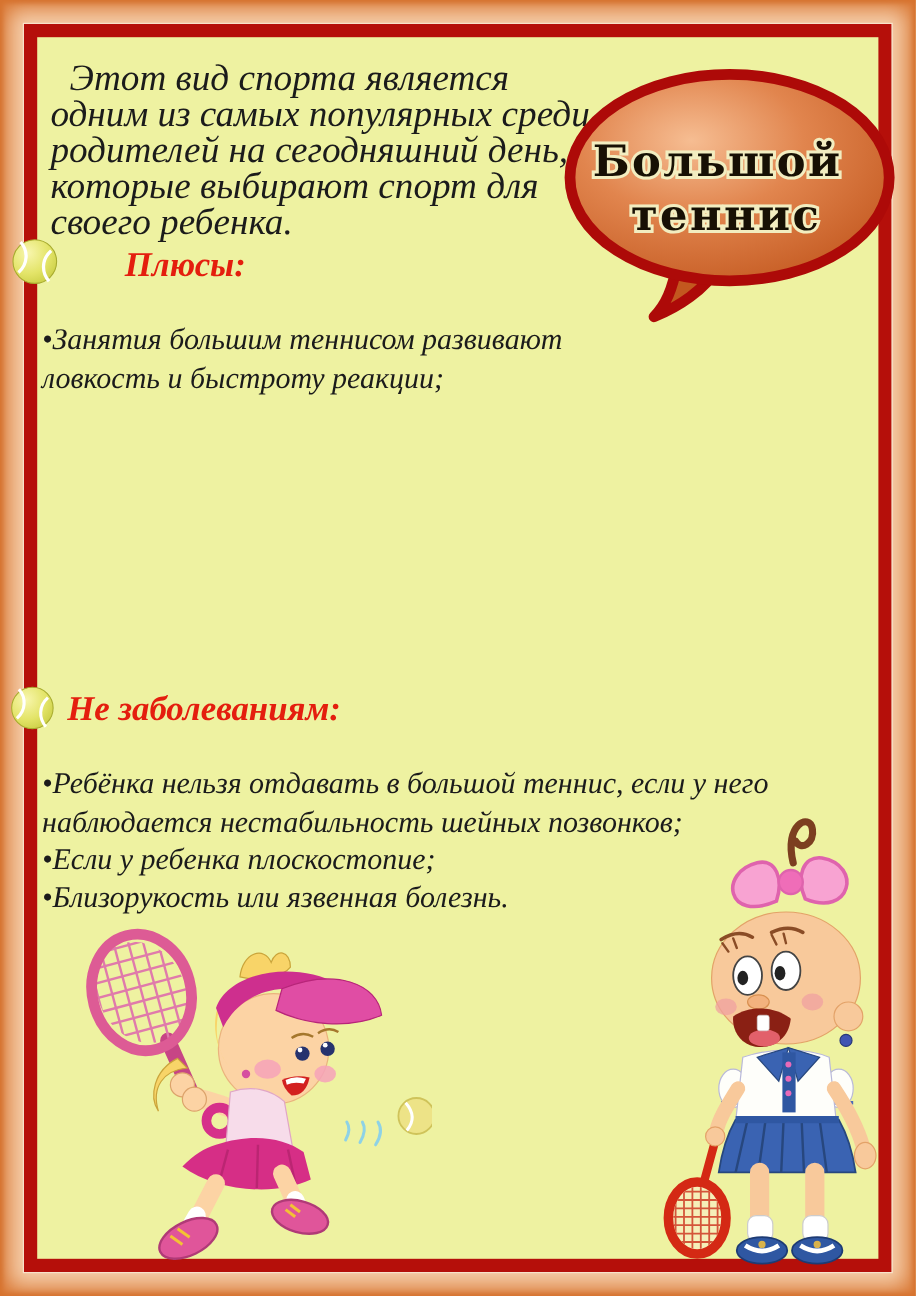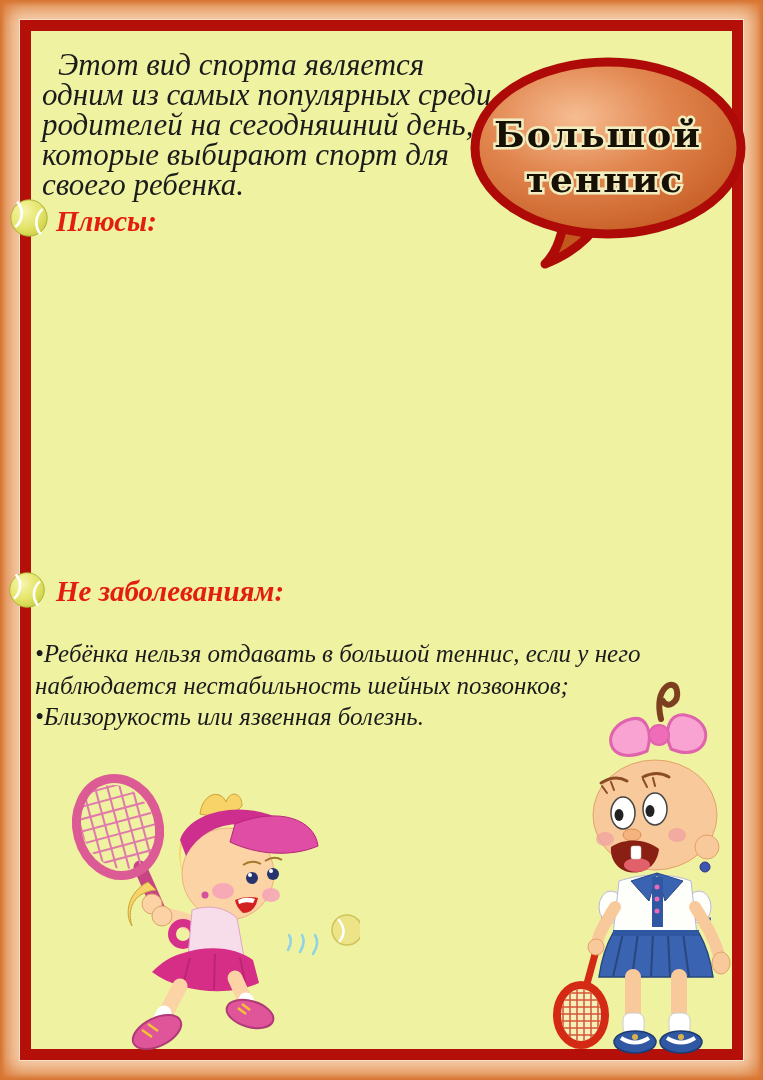--- a/index.html
+++ b/index.html
@@ -25,21 +25,21 @@
   .intro{
     position:absolute;left:42px;top:50px;width:462px;
     font-style:italic;font-size:31px;line-height:30px;color:#1b1b1b;
     text-indent:16px;margin:0;
   }
   .section-heading{
     position:absolute;left:56px;margin:0;
     font-style:italic;font-weight:bold;font-size:29px;line-height:34px;
     color:#e41e0e;
   }
-  .h-pros{top:204px;}
+  .h-pros{top:204px;margin-left:48px;}
   .h-cons{top:574px;}
   ul.bullet-list{
     position:absolute;left:35px;margin:0;padding:0;list-style:none;
     width:662px;font-style:italic;font-size:25px;line-height:31.5px;color:#1b1b1b;
   }
   .list-pros{top:268px;}
   .list-cons{top:638px;}
   ul.bullet-list li{margin:0;padding:0;}
   ul.bullet-list li.narrow{max-width:460px;}
   .ball-icon{position:absolute;}
@@ -92,26 +92,28 @@
 
 <svg class="ball-icon ball-2" width="38" height="38" viewBox="0 0 44 44">
   <circle cx="22" cy="22" r="20" fill="url(#ballGrad)" stroke="#a7ab2e" stroke-width="1"></circle>
   <path d="M7,32 C16,24 16,12 9,4" fill="none" stroke="#ffffff" stroke-width="3"></path>
   <path d="M37,12 C28,20 28,32 35,40" fill="none" stroke="#ffffff" stroke-width="3"></path>
 </svg>
 
 <h2 class="section-heading h-pros">Плюсы:</h2>
 
 <ul class="bullet-list list-pros">
+  <li class="narrow">•Занятия большим теннисом развивают ловкость и быстроту реакции;</li>
 </ul>
 
 <h2 class="section-heading h-cons">Не заболеваниям:</h2>
 
 <ul class="bullet-list list-cons">
   <li>•Ребёнка нельзя отдавать в большой теннис, если у него наблюдается нестабильность шейных позвонков;</li>
+  <li>•Если у ребенка плоскостопие;</li>
   <li>•Близорукость или язвенная болезнь.</li>
 </ul>
 
 <svg class="girl-svg" width="330" height="288" viewBox="0 0 330 288">
   <defs>
     <clipPath id="rhead">
       <ellipse cx="88" cy="65" rx="36" ry="44" transform="rotate(-15 88 65)"></ellipse>
     </clipPath>
   </defs>
 

